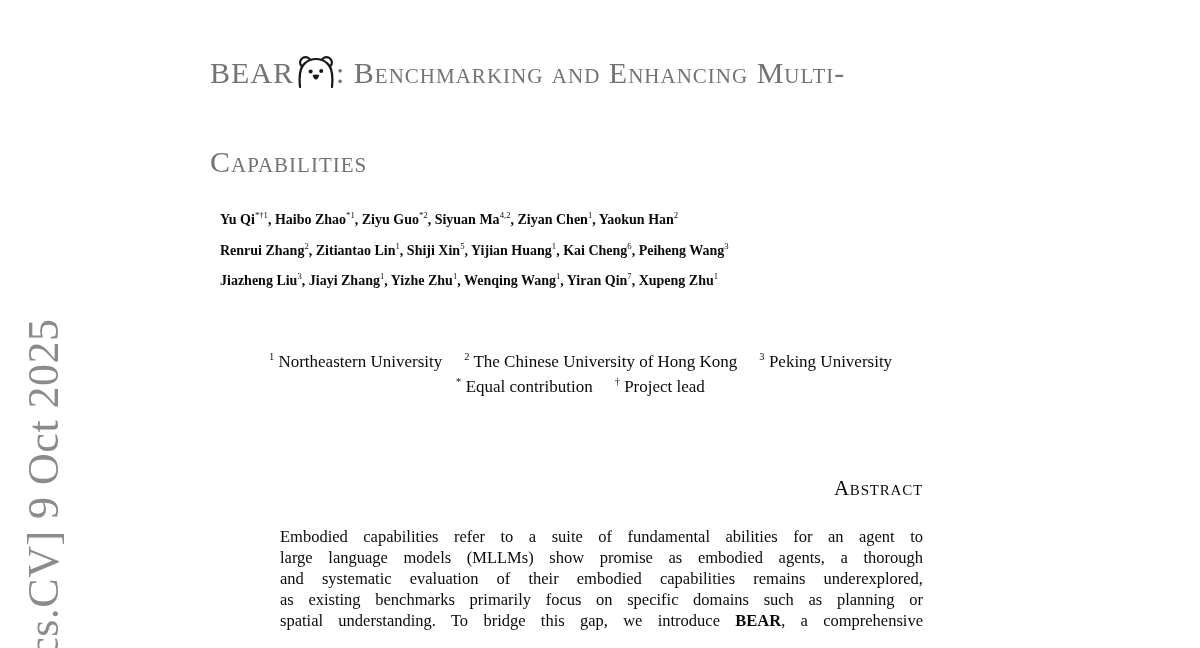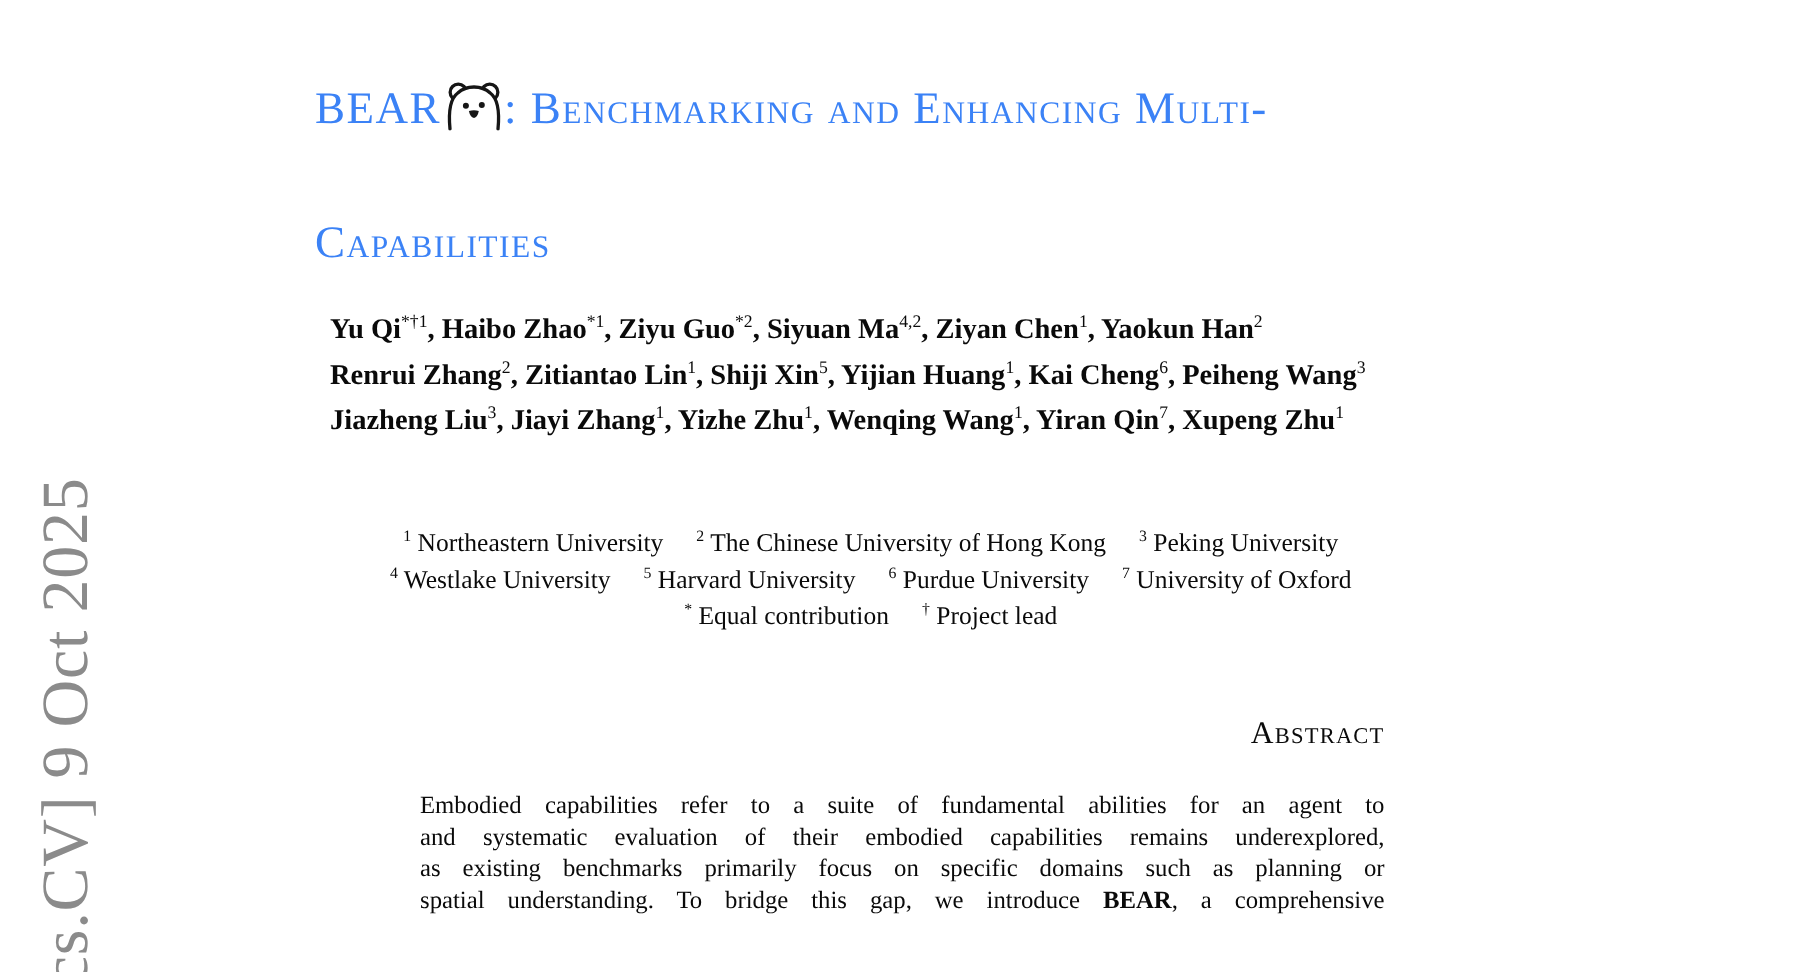--- a/index.html
+++ b/index.html
@@ -24,28 +24,28 @@
   }
   .title {
     position: absolute;
     left: 210px; top: 52px;
     margin: 0;
     font-size: 30px;
     font-weight: 400;
     font-variant: small-caps;
     letter-spacing: 1px;
     line-height: 42px;
-    color: #3b82f6;
+    color: #737373;
     white-space: nowrap;
   }
   .title .bear-wrap { display: inline-block; vertical-align: -5px; margin: 0 1px 0 3px; }
   .authors {
     position: absolute;
     left: 220px; top: 205px;
-    font-size: 19px;
+    font-size: 14px;
     font-weight: 700;
     line-height: 30.5px;
     white-space: nowrap;
   }
   .authors sup, .affils sup {
     font-size: 0.62em;
     vertical-align: super;
     line-height: 0;
     font-weight: 400;
   }
@@ -100,24 +100,24 @@
 </h1>
 
 <div class="authors">
     <div><span>Yu Qi</span><sup>*†1</sup><span>, </span><span>Haibo Zhao</span><sup>*1</sup><span>, </span><span>Ziyu Guo</span><sup>*2</sup><span>, </span><span>Siyuan Ma</span><sup>4,2</sup><span>, </span><span>Ziyan Chen</span><sup>1</sup><span>, </span><span>Yaokun Han</span><sup>2</sup></div>
     <div><span>Renrui Zhang</span><sup>2</sup><span>, </span><span>Zitiantao Lin</span><sup>1</sup><span>, </span><span>Shiji Xin</span><sup>5</sup><span>, </span><span>Yijian Huang</span><sup>1</sup><span>, </span><span>Kai Cheng</span><sup>6</sup><span>, </span><span>Peiheng Wang</span><sup>3</sup></div>
     <div><span>Jiazheng Liu</span><sup>3</sup><span>, </span><span>Jiayi Zhang</span><sup>1</sup><span>, </span><span>Yizhe Zhu</span><sup>1</sup><span>, </span><span>Wenqing Wang</span><sup>1</sup><span>, </span><span>Yiran Qin</span><sup>7</sup><span>, </span><span>Xupeng Zhu</span><sup>1</sup></div>
   </div>
 
 <div class="affils">
     <div><span class="affil-entry"><sup>1</sup> Northeastern University</span><span class="affil-entry"><sup>2</sup> The Chinese University of Hong Kong</span><span class="affil-entry"><sup>3</sup> Peking University</span></div>
-    <div><span class="affil-entry"><sup>4</sup> Westlake University</span><span class="affil-entry"><sup>5</sup> Harvard University</span><span class="affil-entry"><sup>6</sup> Purdue University</span><span class="affil-entry"><sup>7</sup> University of Oxford</span></div>
     <div><span class="affil-entry"><sup>*</sup> Equal contribution</span><span class="affil-entry"><sup>†</sup> Project lead</span></div>
   </div>
 
 <div class="abs-head">Abstract</div>
 
 <div class="abs-body">
     <div class="abs-line"><span>Embodied capabilities refer to a suite of fundamental abilities for an agent to</span></div>
+    <div class="abs-line"><span>large language models (MLLMs) show promise as embodied agents, a thorough</span></div>
     <div class="abs-line"><span>and systematic evaluation of their embodied capabilities remains underexplored,</span></div>
     <div class="abs-line"><span>as existing benchmarks primarily focus on specific domains such as planning or</span></div>
     <div class="abs-line"><span>spatial understanding. To bridge this gap, we introduce </span><b>BEAR</b><span>, a comprehensive</span></div>
   </div>
 
 </body></html>

